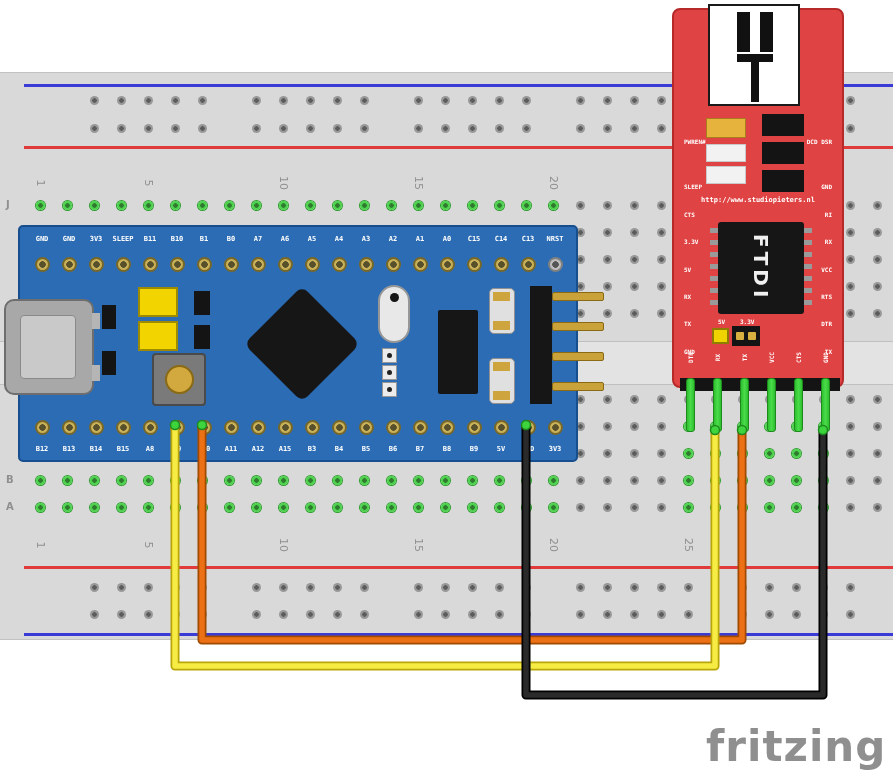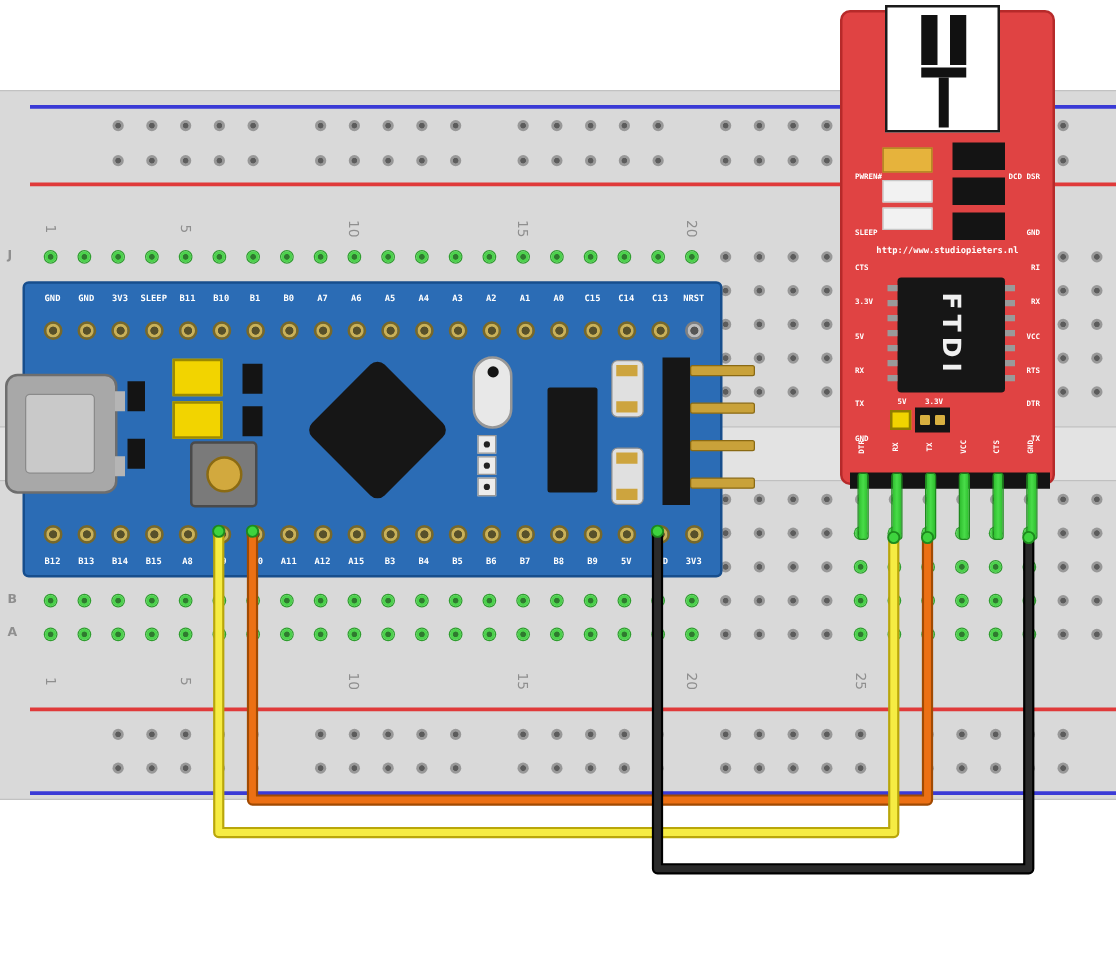--- a/index.html
+++ b/index.html
@@ -806,13 +806,14 @@
       <circle class="wire-end" cx="715" cy="430" r="4.5"></circle>
     </g>
     <g>
       <polyline class="wo" points="526,425 526,695 823,695 823,430" stroke="#000000"></polyline>
       <polyline class="wc" points="526,425 526,695 823,695 823,430" stroke="#2a2a2a"></polyline>
       <circle class="wire-end" cx="526" cy="425" r="4.5"></circle>
       <circle class="wire-end" cx="823" cy="430" r="4.5"></circle>
     </g>
   </svg>
 
+  <div class="logo">fritzing</div>
 </div>
 
 </body></html>

